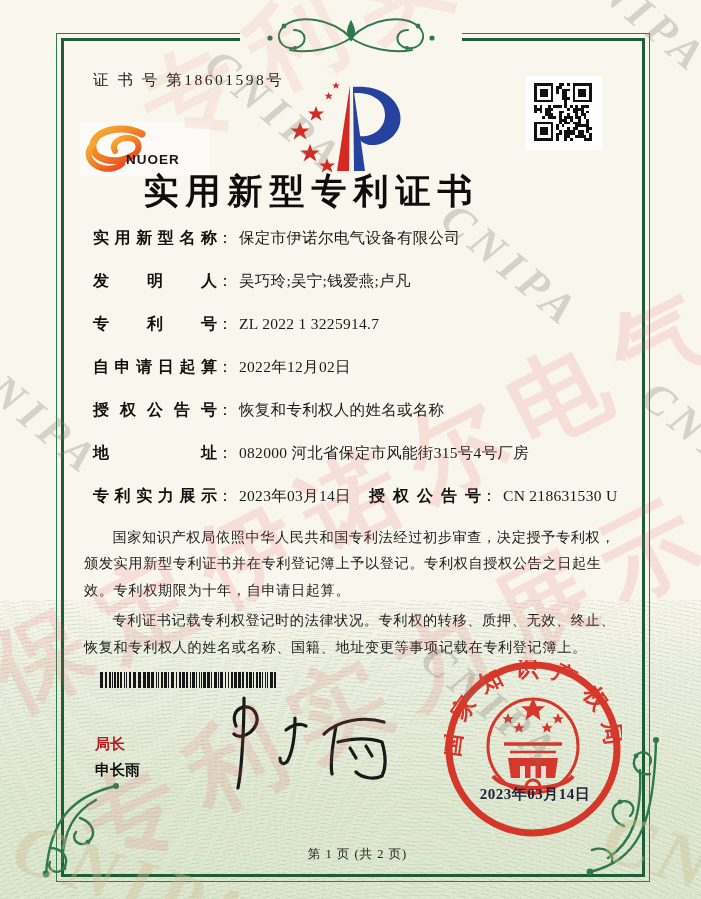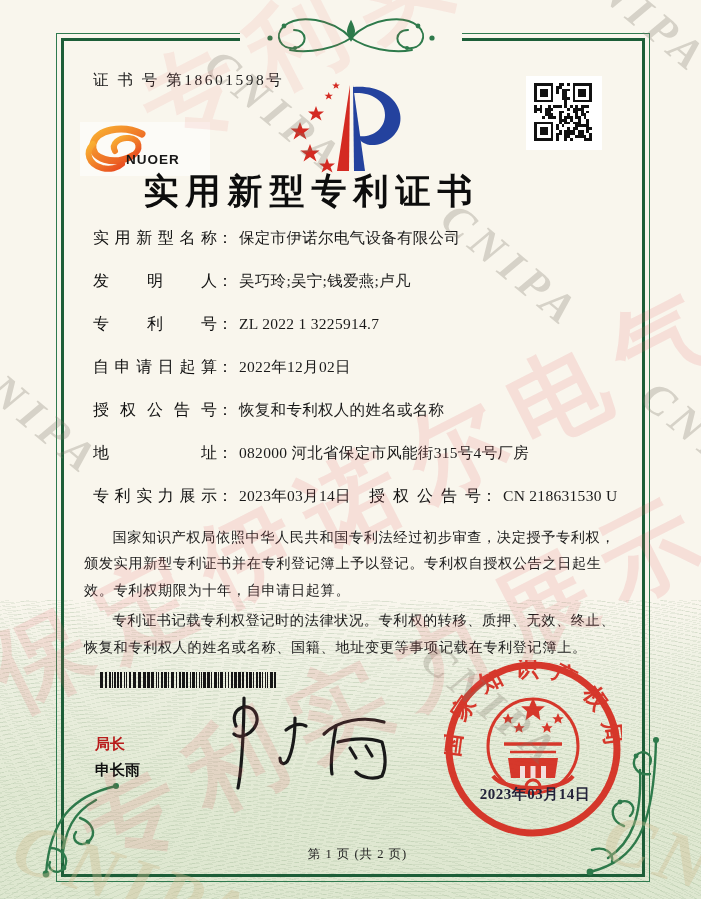--- a/index.html
+++ b/index.html
@@ -35,21 +35,21 @@
   .qr-box{position:absolute;left:526px;top:76px;width:76px;height:74px;background:#fff;z-index:4;}
   .qr-box svg{position:absolute;left:8px;top:7px;}
 
   
   .doc-title{position:absolute;left:0;width:623px;top:168px;text-align:center;
              font-size:35px;font-weight:700;letter-spacing:7px;color:#0d0d0d;z-index:4;}
 
   
   .fields{position:absolute;left:93px;top:228px;z-index:4;}
   .field-row{position:absolute;left:0;white-space:nowrap;font-size:16px;color:#141414;}
-  .f-label{display:inline-block;width:124px;text-align:justify;text-align-last:justify;color:#111;}
+  .f-label{display:inline-block;width:124px;text-align:justify;text-align-last:justify;color:#111;font-weight:bold;}
   .f-colon{display:inline-block;margin-right:6px;color:#111;}
   .f-value{font-size:15.5px;color:#1a1a1a;letter-spacing:.3px;}
   .pair2{position:absolute;left:276px;top:0;white-space:nowrap;}
   .pair2 .f-label{width:112px;}
 
   
   .legal{position:absolute;left:80px;top:520px;width:548px;z-index:4;
          font-size:14.2px;line-height:1.86;letter-spacing:.6px;color:#1b1b1b;}
   .legal p{margin:4px;text-indent:2em;}
 

